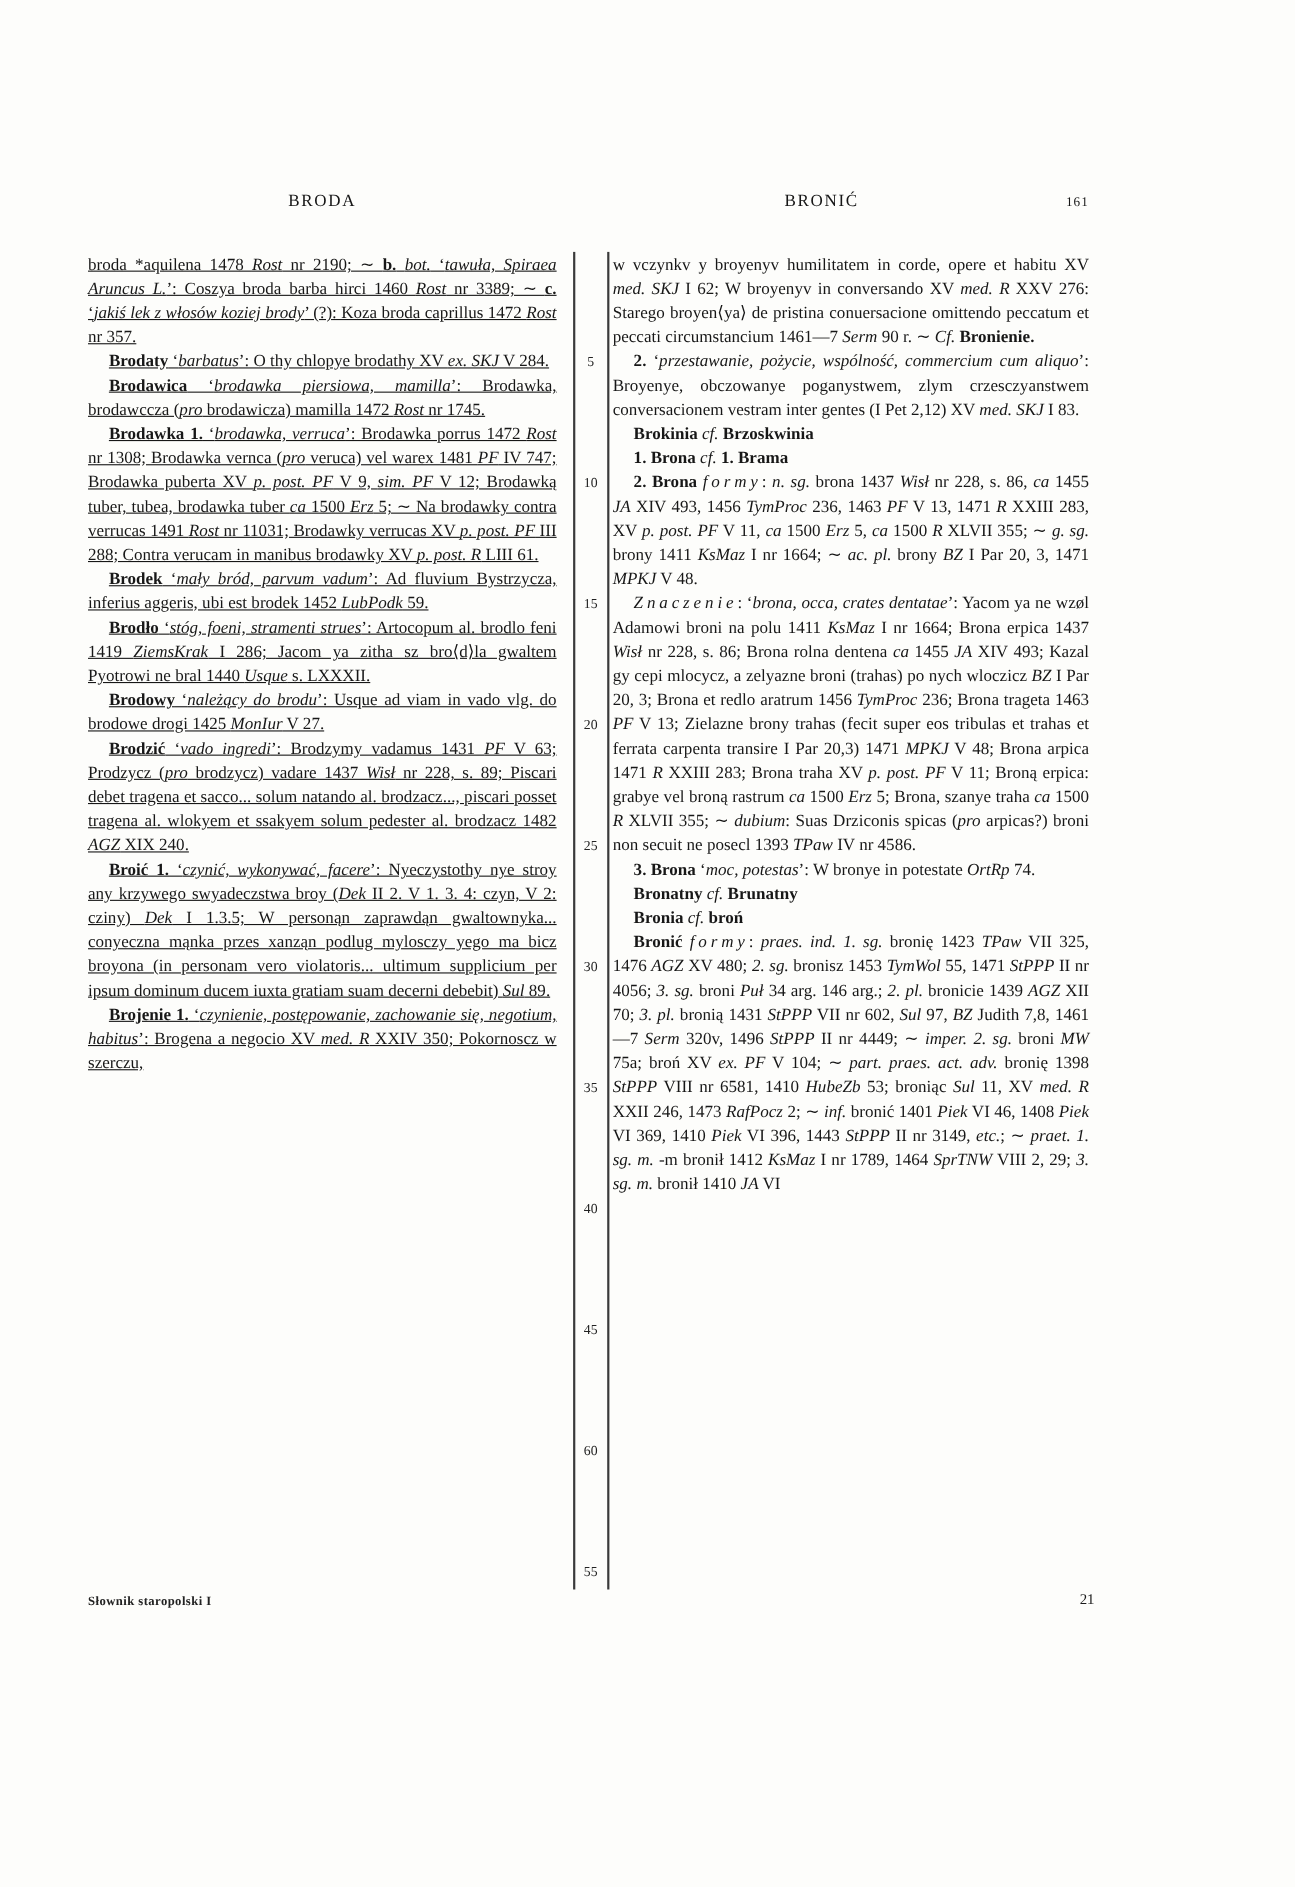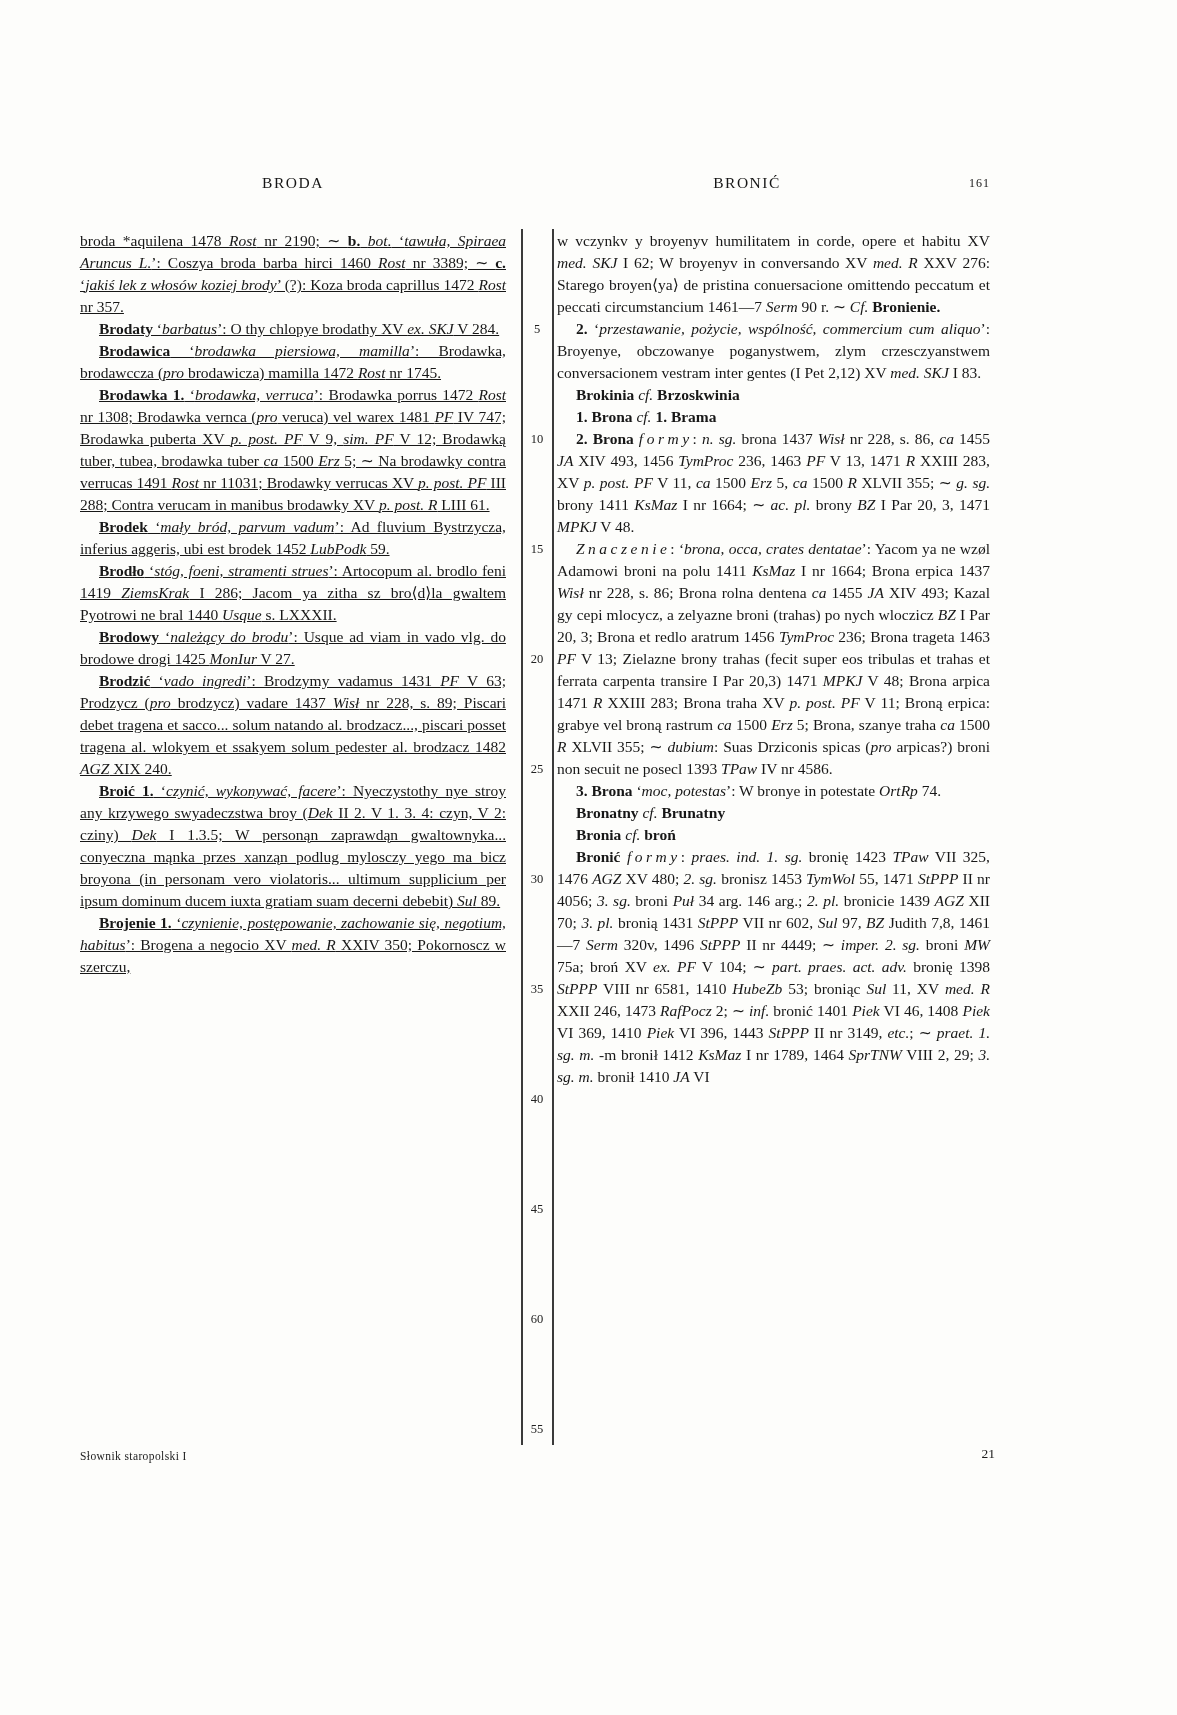--- a/index.html
+++ b/index.html
@@ -51,21 +51,21 @@
   }
   .gutter .num{
     height:110px;box-sizing:border-box;
     display:flex;align-items:flex-end;justify-content:center;
     padding-bottom:3px;
     font-size:12.5px;color:#222;
   }
   
   .footer-label{
     position:absolute;left:80px;top:1450px;
-    font-size:11.5px;font-weight:normal;letter-spacing:.4px;color:#222;
+    font-size:11.5px;font-weight:bold;letter-spacing:.4px;color:#222;
   }
   .folio-bottom{
     position:absolute;top:1446px;right:182px;
     font-size:13.5px;color:#191919;
   }
 </style>
 </head>
 <body>
 
 <div class="page">

